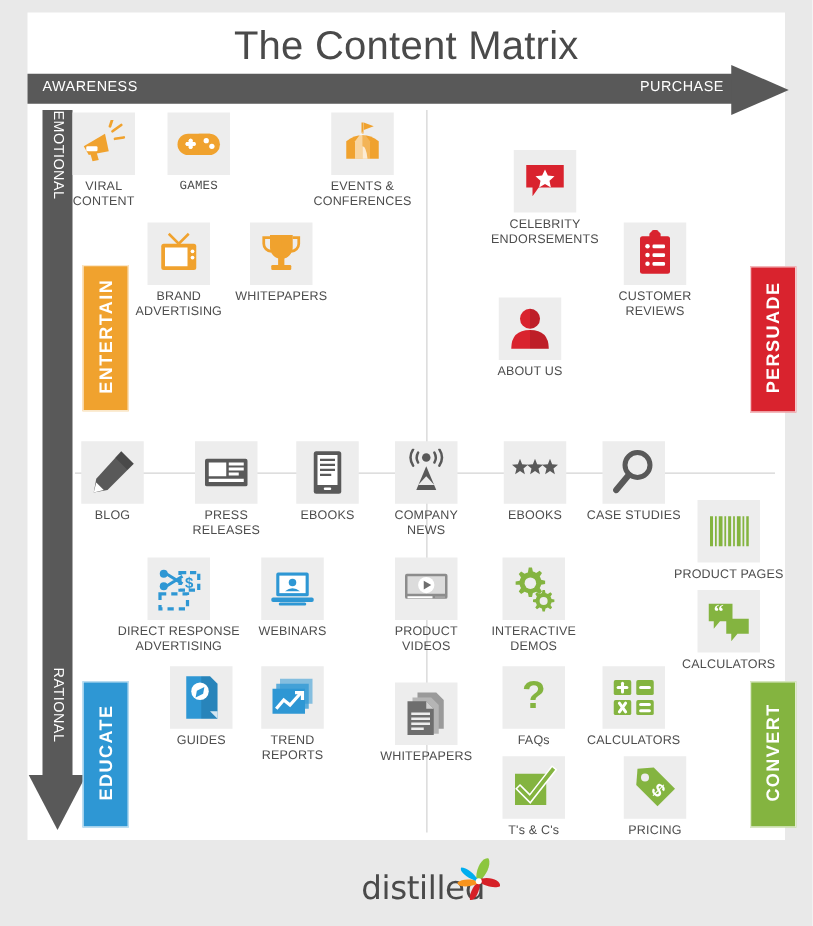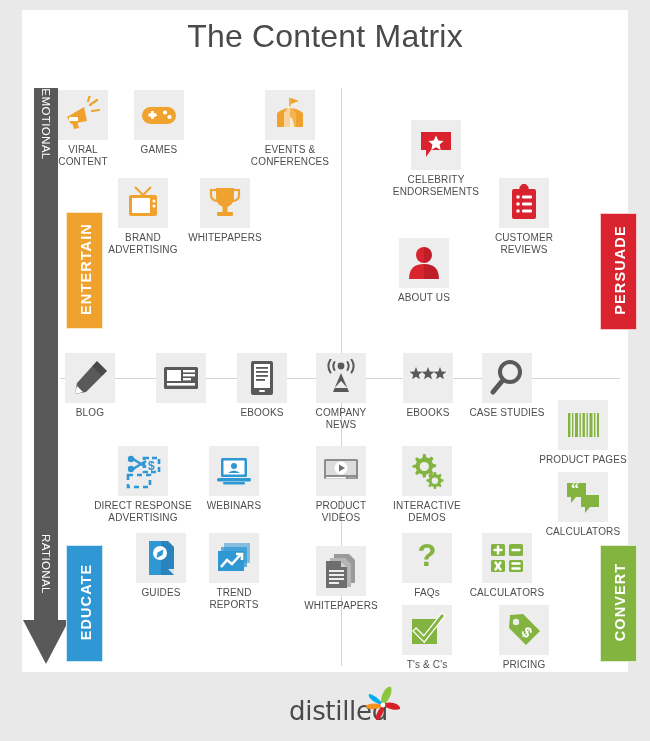--- a/index.html
+++ b/index.html
@@ -102,20 +102,26 @@
 </head>
 <body>
 
 <div id="root">
 
   <div class="card"></div>
   <div class="footer-area"></div>
 
   <div class="title">The Content Matrix</div>
 
+  <div class="h-axis">
+    <div class="bar"></div>
+    <div class="head"></div>
+    <div class="lbl left">AWARENESS</div>
+    <div class="lbl right">PURCHASE</div>
+  </div>
 
   <div class="v-axis">
     <div class="bar"></div>
     <div class="head"></div>
     <div class="lbl top">EMOTIONAL</div>
     <div class="lbl bottom">RATIONAL</div>
   </div>
 
   <div class="cross-h"></div>
   <div class="cross-v"></div>
@@ -142,21 +148,21 @@
                 <rect x="5" y="21" width="9" height="4" rx="1" fill="#fff"></rect>
                 <g stroke="#F0A22E" stroke-width="2.2" stroke-linecap="round">
                 <line x1="26" y1="9" x2="33" y2="4"></line>
               <line x1="28" y1="15" x2="35" y2="14"></line>
                 <line x1="24" y1="5" x2="26" y2="-1"></line>
             </g>
           </svg>
         </div>
         <div class="cap">VIRAL<br>CONTENT</div>
       </div>
-      <div class="item" style="left: 134px; top: 90px;">
+      <div class="item" style="left: 134px; top: 90px; font-family: Liberation Mono, monospace;">
         <div class="tile">
           <svg width="38" height="38" viewBox="0 0 38 38">
             <rect x="2" y="11" width="34" height="17" rx="8.5" fill="#F0A22E"></rect>
                 <rect x="8.5" y="17.5" width="8" height="3" rx="1.2" fill="#fff"></rect>
                 <rect x="11" y="15" width="3" height="8" rx="1.2" fill="#fff"></rect>
                 <circle cx="25" cy="16.5" r="2.1" fill="#fff"></circle>
                 <circle cx="29.5" cy="21" r="2.1" fill="#fff"></circle>
                 <path d="M19 11 L19 28 L28 28 A9 9 0 0 0 28 11 Z" fill="#F0A22E" opacity=".85"></path>
                 <rect x="8.5" y="17.5" width="8" height="3" rx="1.2" fill="#fff"></rect>
                 <rect x="11" y="15" width="3" height="8" rx="1.2" fill="#fff"></rect>
@@ -261,20 +267,21 @@
             <rect x="2" y="8" width="34" height="22" rx="1.5" fill="#595959"></rect>
                 <rect x="5" y="11" width="14" height="11" fill="#fff"></rect>
                 <g fill="#fff">
               <rect x="21" y="11" width="12" height="2.4"></rect>
                 <rect x="21" y="15" width="12" height="2.4"></rect>
               <rect x="21" y="19" width="8" height="2.4"></rect>
                 <rect x="5" y="24" width="28" height="2.6"></rect>
             </g>
           </svg>
         </div>
+        <div class="cap">PRESS<br>RELEASES</div>
       </div>
       <div class="item" style="left: 237px; top: 353px;">
         <div class="tile">
           <svg width="38" height="38" viewBox="0 0 38 38">
             <rect x="8" y="2" width="22" height="34" rx="2" fill="#595959"></rect>
                 <rect x="11" y="5" width="16" height="24" fill="#fff"></rect>
                 <g fill="#595959">
               <rect x="13" y="8" width="12" height="1.8"></rect>
                 <rect x="13" y="12" width="12" height="1.8"></rect>
               <rect x="13" y="16" width="12" height="1.8"></rect>

